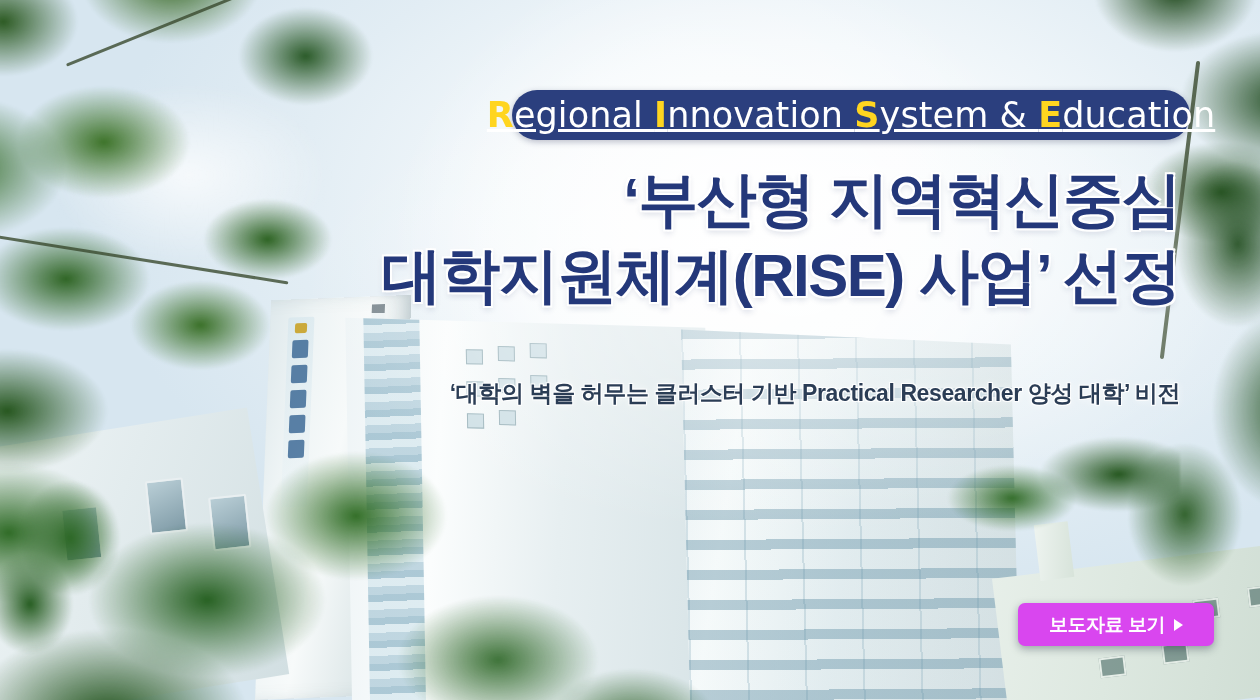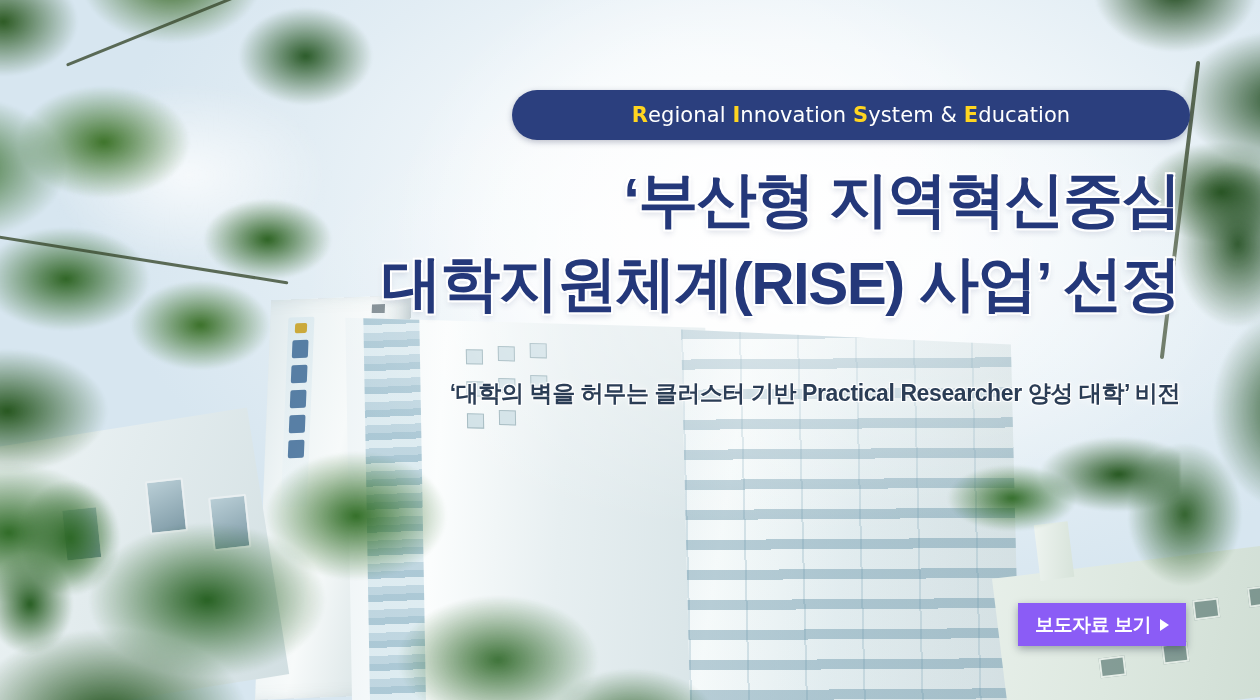--- a/index.html
+++ b/index.html
@@ -200,25 +200,26 @@
   .rise-badge{
     position:absolute; left:512px; top:90px;
     width:678px; height:50px;
     background:#2b3f7e;
     border-radius:25px;
     display:flex; align-items:center; justify-content:center;
     box-shadow:0 2px 6px rgba(20,30,70,.28);
   }
   .rise-badge .txt{
     color:#ffffff;
-    font-size:21px;
+    font-size:35px;
     font-weight:400;
     letter-spacing:.1px;
     white-space:nowrap;
     font-family:"DejaVu Sans","Liberation Sans",sans-serif;
+    text-decoration:underline;
   }
   .rise-badge .hl{ color:#ffd520; font-weight:700; }
 
   .headline{
     position:absolute; left:14px; right:20px; top:168px;
     text-align:right;
     line-height:1.06;
   }
   .headline .line{
     display:block;
@@ -229,21 +230,21 @@
     white-space:nowrap;
     padding-right:60px;
     text-shadow:
       -2px -2px 0 rgba(255,255,255,.95),
        2px -2px 0 rgba(255,255,255,.95),
       -2px  2px 0 rgba(255,255,255,.95),
        2px  2px 0 rgba(255,255,255,.95),
        0    0   9px rgba(255,255,255,.85),
        0    3px 6px rgba(40,60,110,.25);
   }
-  .headline .line.l2{ margin-top:20px; }
+  .headline .line.l2{ margin-top:12px; }
 
   .subcopy{
     position:absolute; left:0; right:20px; top:376px;
     text-align:right;
     margin-left:28px;
   }
   .subcopy .sline{
     display:block;
     font-size:23px;
     font-weight:700;
@@ -255,23 +256,23 @@
     text-shadow:
       -1px -1px 0 rgba(255,255,255,.9),
        1px -1px 0 rgba(255,255,255,.9),
       -1px  1px 0 rgba(255,255,255,.9),
        1px  1px 0 rgba(255,255,255,.9),
        0 0 8px rgba(255,255,255,.9);
   }
 
   .press-btn{
     position:absolute; left:1018px; top:603px;
-    width:168px; height:43px;
-    background:#8b5cf6;
-    border:none; border-radius:0;
+    width:196px; height:43px;
+    background:#d946ef;
+    border:none; border-radius:7px;
     display:flex; align-items:center; justify-content:center; gap:9px;
     cursor:pointer;
     box-shadow:0 3px 8px rgba(15,30,45,.35);
   }
   .press-btn .lbl{
     color:#ffffff; font-size:19px; font-weight:700; letter-spacing:-.5px;
     white-space:nowrap;
   }
   .press-btn .arrow{
     width:0; height:0;

